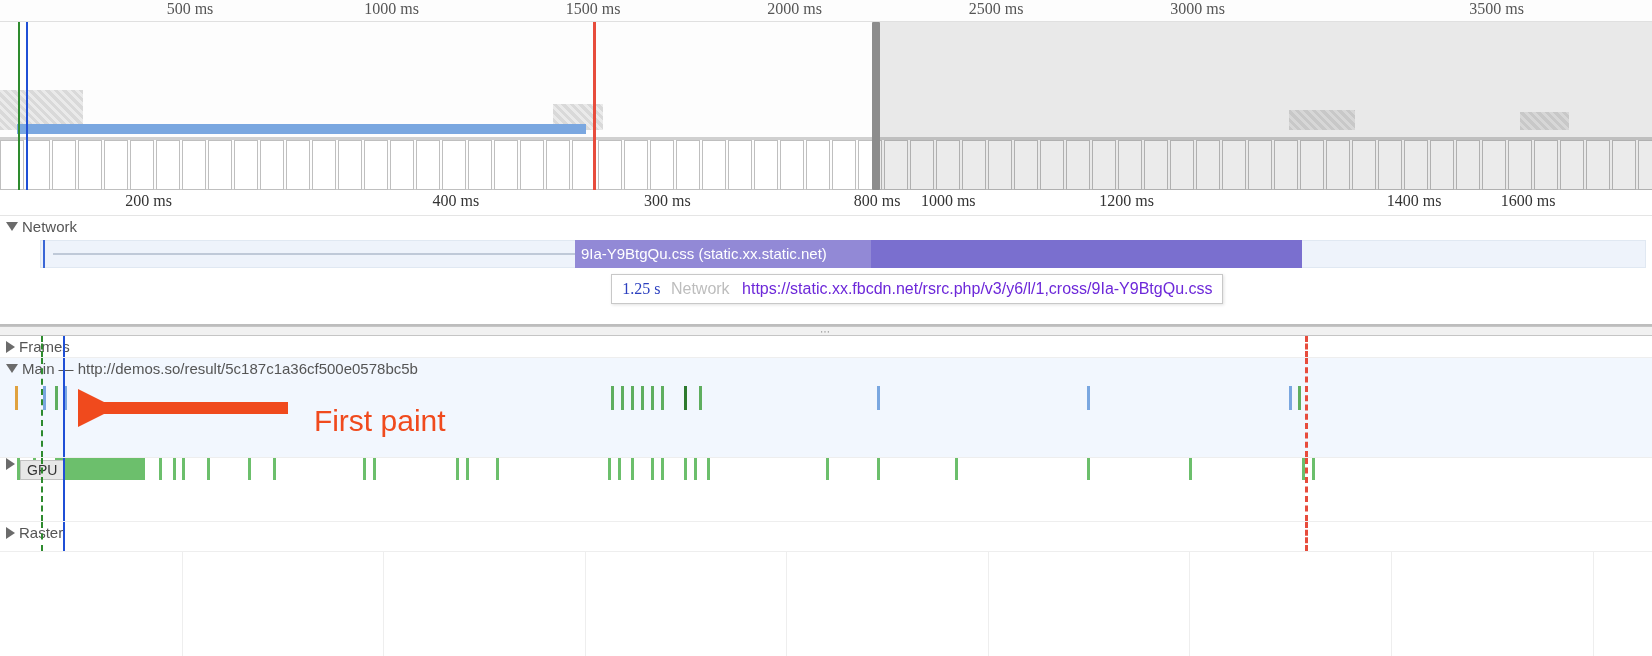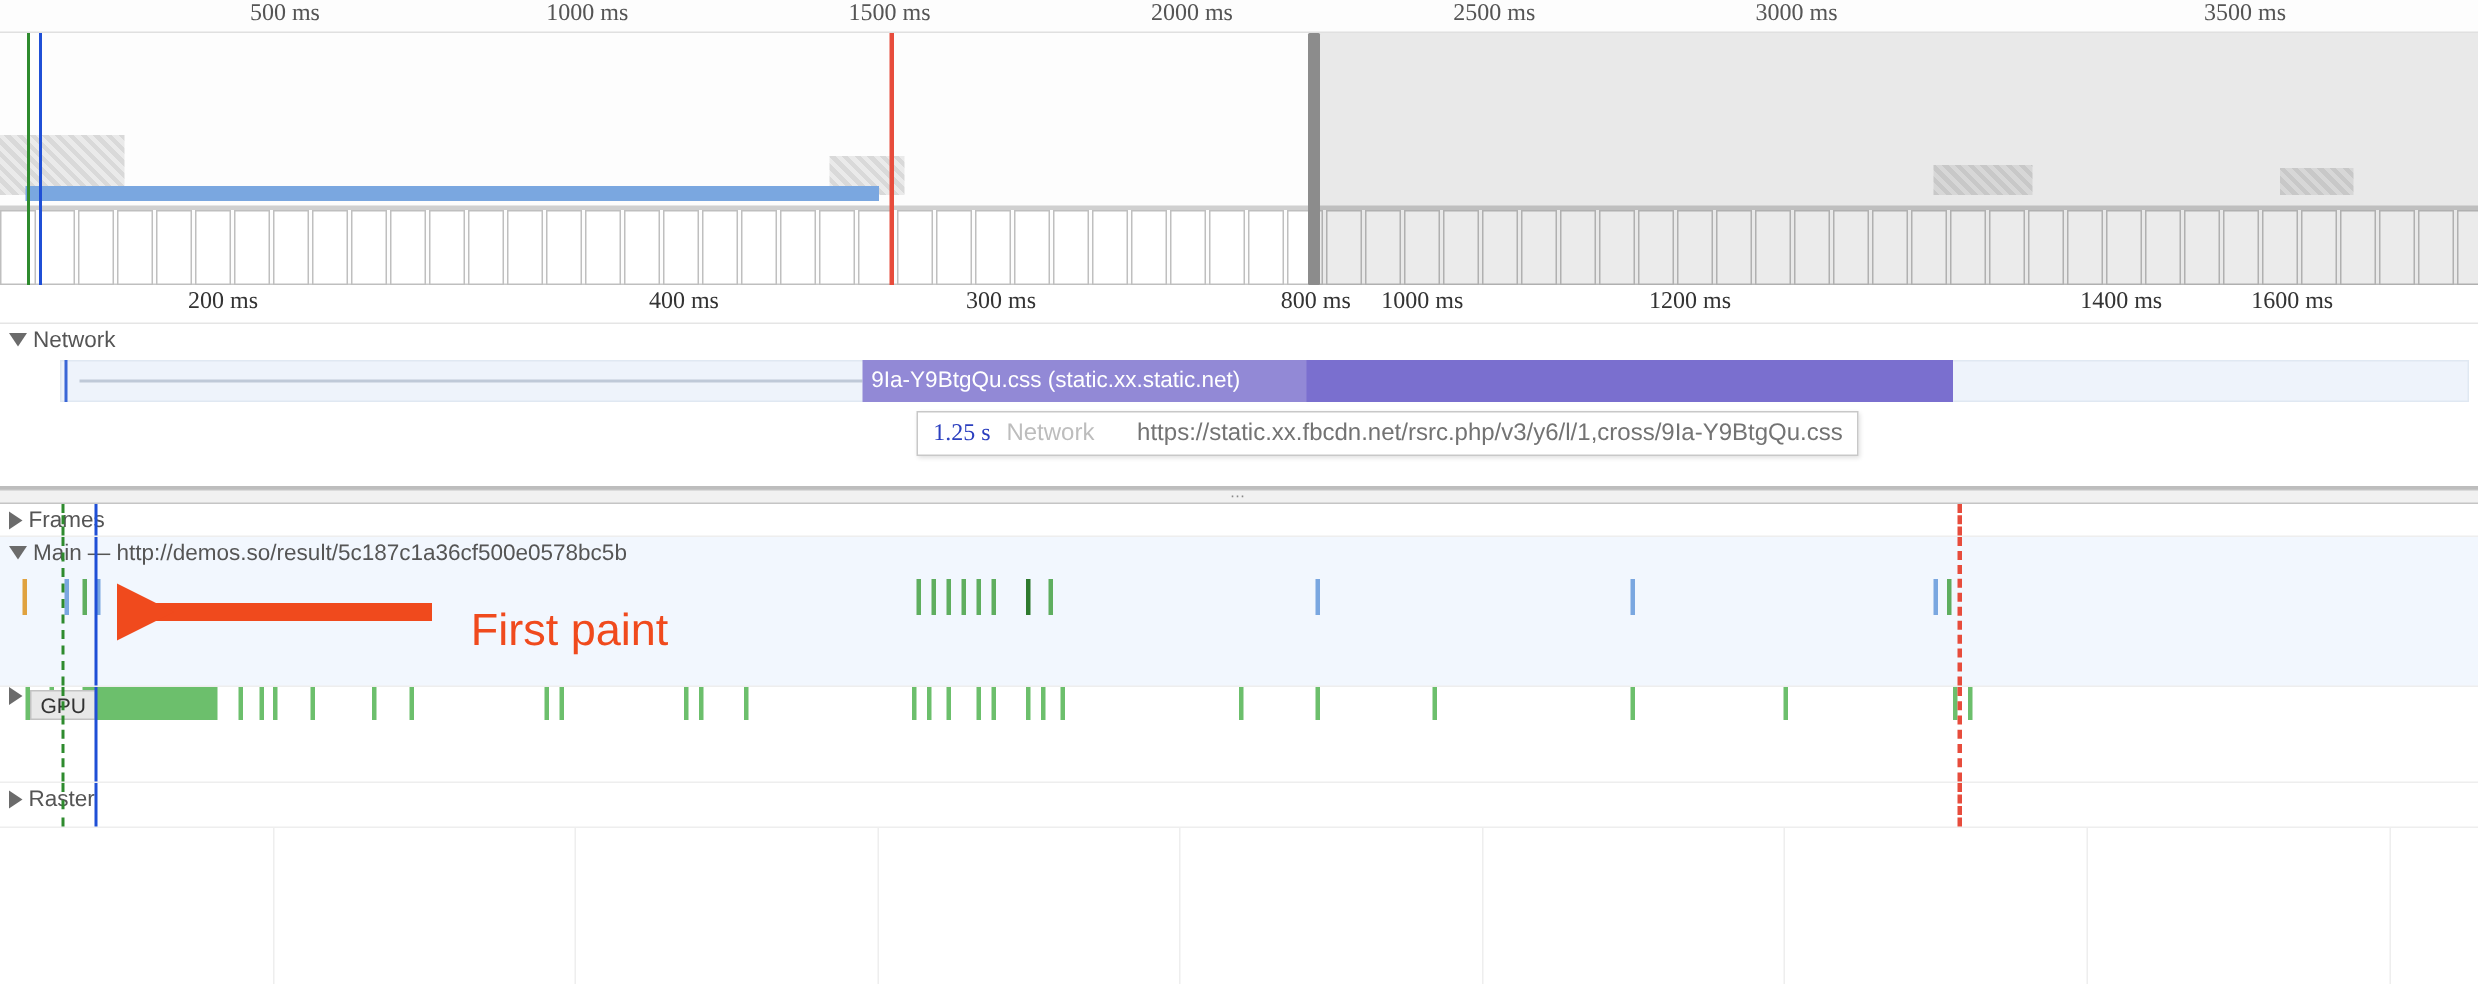--- a/index.html
+++ b/index.html
@@ -204,21 +204,21 @@
     background: #fff;
     border: 1px solid #c8c8c8;
     box-shadow: 1px 1px 3px rgba(0,0,0,0.12);
     padding: 5px 10px;
     font-size: 16px;
     white-space: nowrap;
     z-index: 5;
   }
   .tooltip-duration { color: #2b3fbf; font-weight: 500; font-family: Liberation Serif, serif; }
   .tooltip-priority { color: #bdbdbd; margin-left: 6px; }
-  .tooltip-url { color: #737373; margin-left: 24px; }
+  .tooltip-url { color: #6d28d9; margin-left: 8px; }
 
   
   .splitter {
     position: relative;
     height: 10px;
     background: #f1f1f1;
     border-top: 1px solid #c5c5c5;
     border-bottom: 1px solid #c5c5c5;
     cursor: row-resize;
   }

